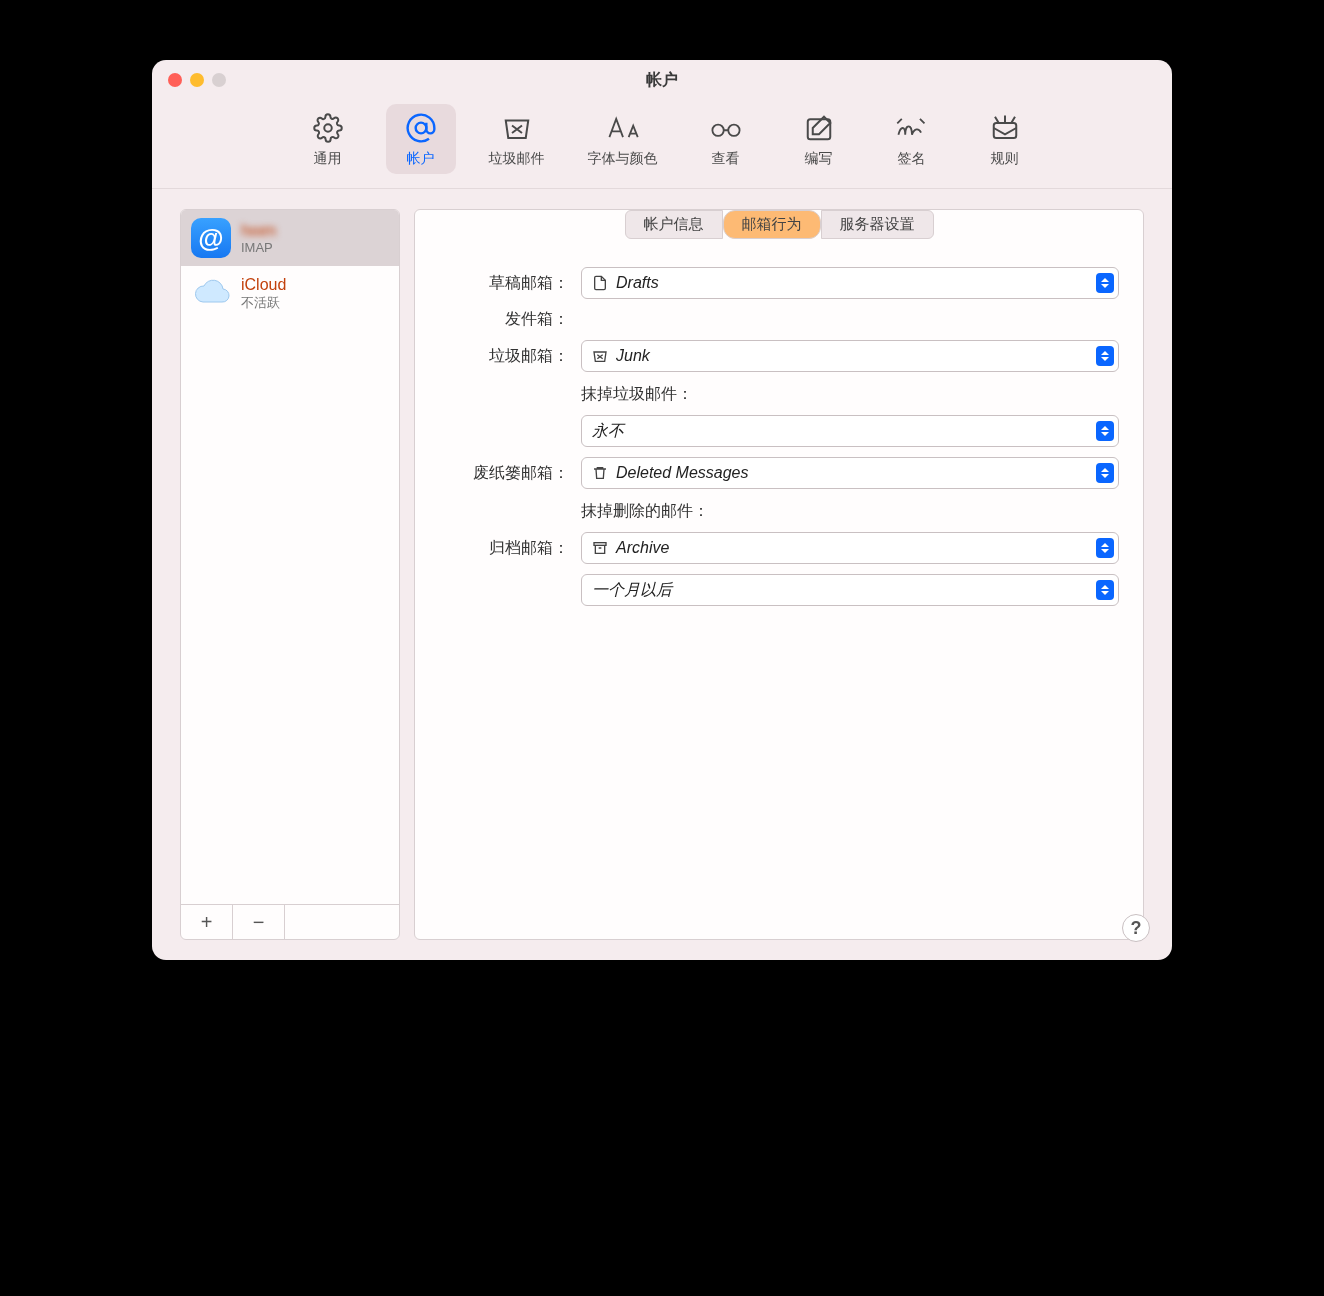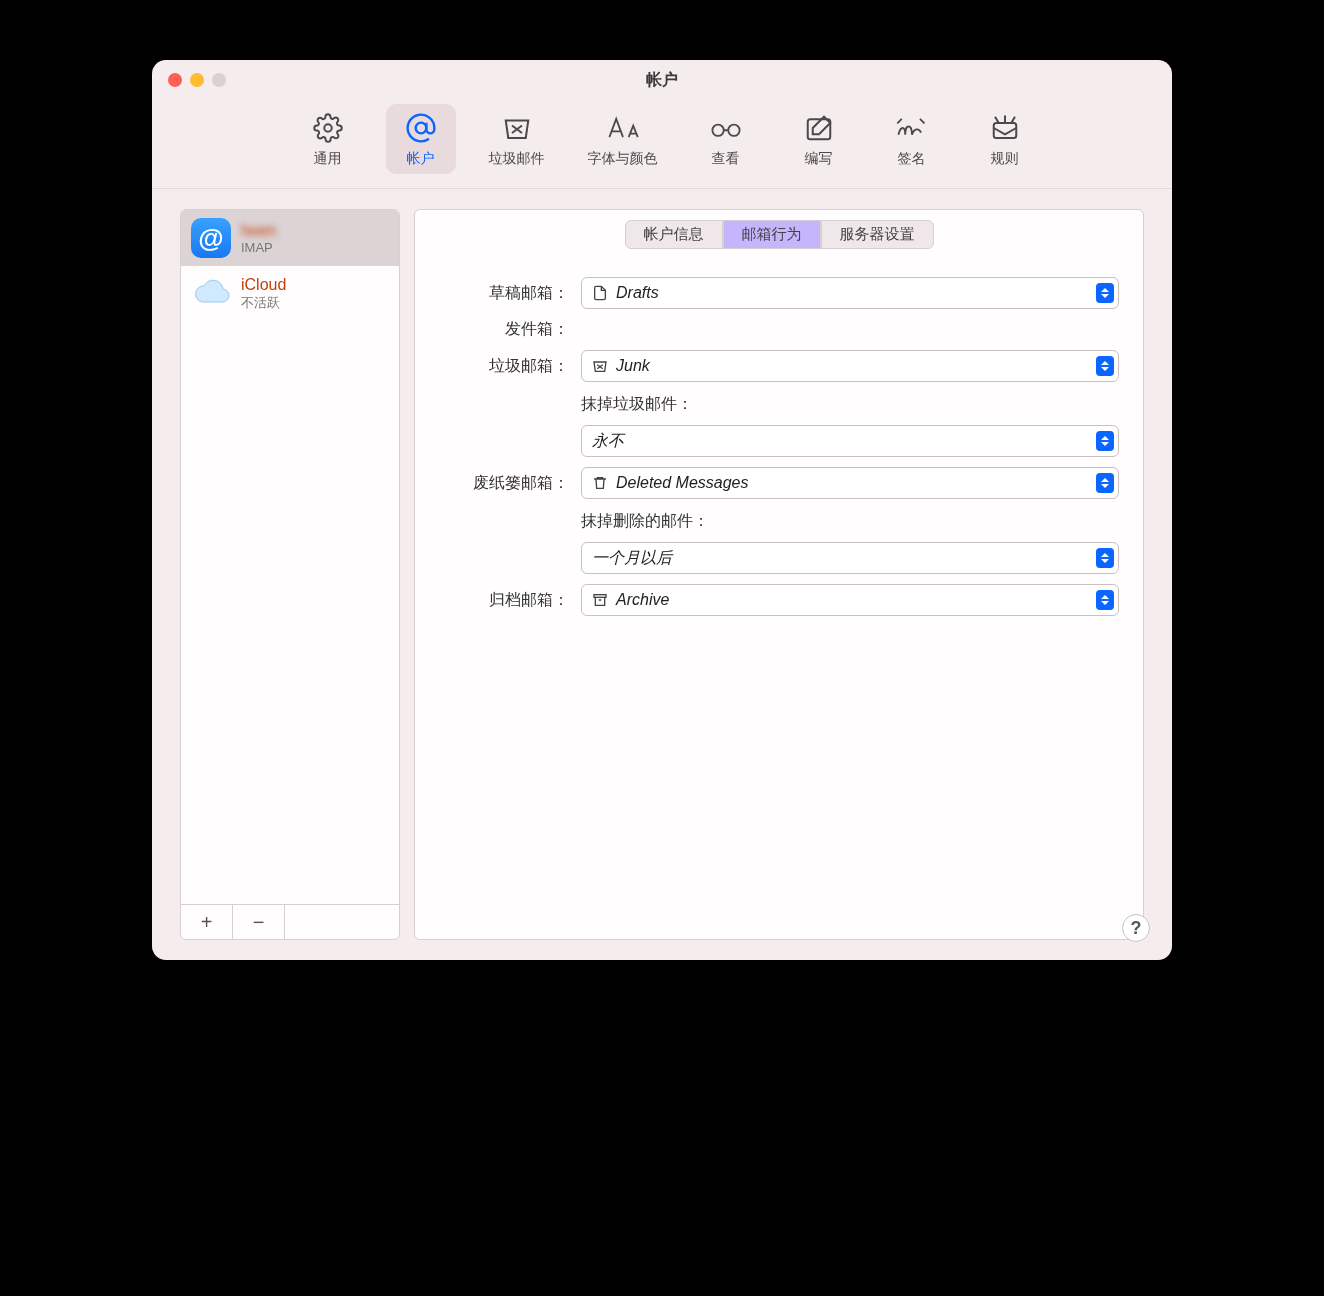--- a/index.html
+++ b/index.html
@@ -87,31 +87,31 @@
     }
     .sidebar-actions .btn {
       flex:0 0 52px; height:34px; border-right:1px solid #d8cfd1;
       display:flex; align-items:center; justify-content:center;
       font-size:20px; color:#555; cursor:pointer;
     }
     .sidebar-actions .spacer { flex:1; }
     
     .main {
       flex:1; background:#fffdfd; border:1px solid #d8cfd1; border-radius:6px;
-      padding: 10px 24px;
+      padding: 0 24px;
       position: relative;
     }
     .tabs { display:flex; justify-content:center; margin-bottom: 28px; }
     .tabs .tab {
       padding: 4px 18px; font-size:15px; color:#444; background:#efe7e9;
       border:1px solid #d8cfd1; cursor:pointer;
     }
     .tabs .tab:first-child { border-radius:6px 0 0 6px; }
     .tabs .tab:last-child { border-radius:0 6px 6px 0; }
-    .tabs .tab.active { background:#c4b5fd; font-weight:500; }
+    .tabs .tab.active { background:#fdba74; font-weight:500;border-radius:12px; }
     
     .form { display:flex; flex-direction:column; gap: 10px; }
     .row { display:flex; align-items:center; gap: 12px; }
     .row-label { width: 130px; text-align:right; font-size:16px; color:#333; }
     .dropdown {
       flex:1; height:32px; background:#fff;
       border:1px solid #c9c0c2; border-radius:6px;
       display:flex; align-items:center; padding:0 10px; gap:8px;
       position:relative; font-size:16px; color:#222; cursor:pointer;font-style:italic;
     }
@@ -311,37 +311,37 @@
                   <path d="M3 6h18M8 6V4h8v2M6 6l1 14h10l1-14"></path>
                 </svg>
             </span>
             <span>Deleted Messages</span>
             <span class="chev"></span>
           </div>
         </div>
 
         <div class="sub-label">抹掉删除的邮件：</div>
         <div class="row">
-          <div class="row-label"></div>
-          <div class="dropdown">
-            <span>一个月以后</span>
-            <span class="chev"></span>
-          </div>
-        </div>
-
-        <div class="row">
           <div class="row-label">归档邮箱：</div>
           <div class="dropdown">
             <span class="dd-icon">
               <svg width="16" height="16" viewBox="0 0 24 24" fill="none" stroke="#444" stroke-width="2">
                   <rect x="3" y="4" width="18" height="4"></rect>
                   <path d="M5 8v12h14V8M10 12h4"></path>
                 </svg>
             </span>
             <span>Archive</span>
             <span class="chev"></span>
           </div>
         </div>
+
+        <div class="row">
+          <div class="row-label"></div>
+          <div class="dropdown">
+            <span>一个月以后</span>
+            <span class="chev"></span>
+          </div>
+        </div>
       </div>
     </div>
   </div>
   <div class="help-btn">?</div>
 </div>
 
 </body></html>

